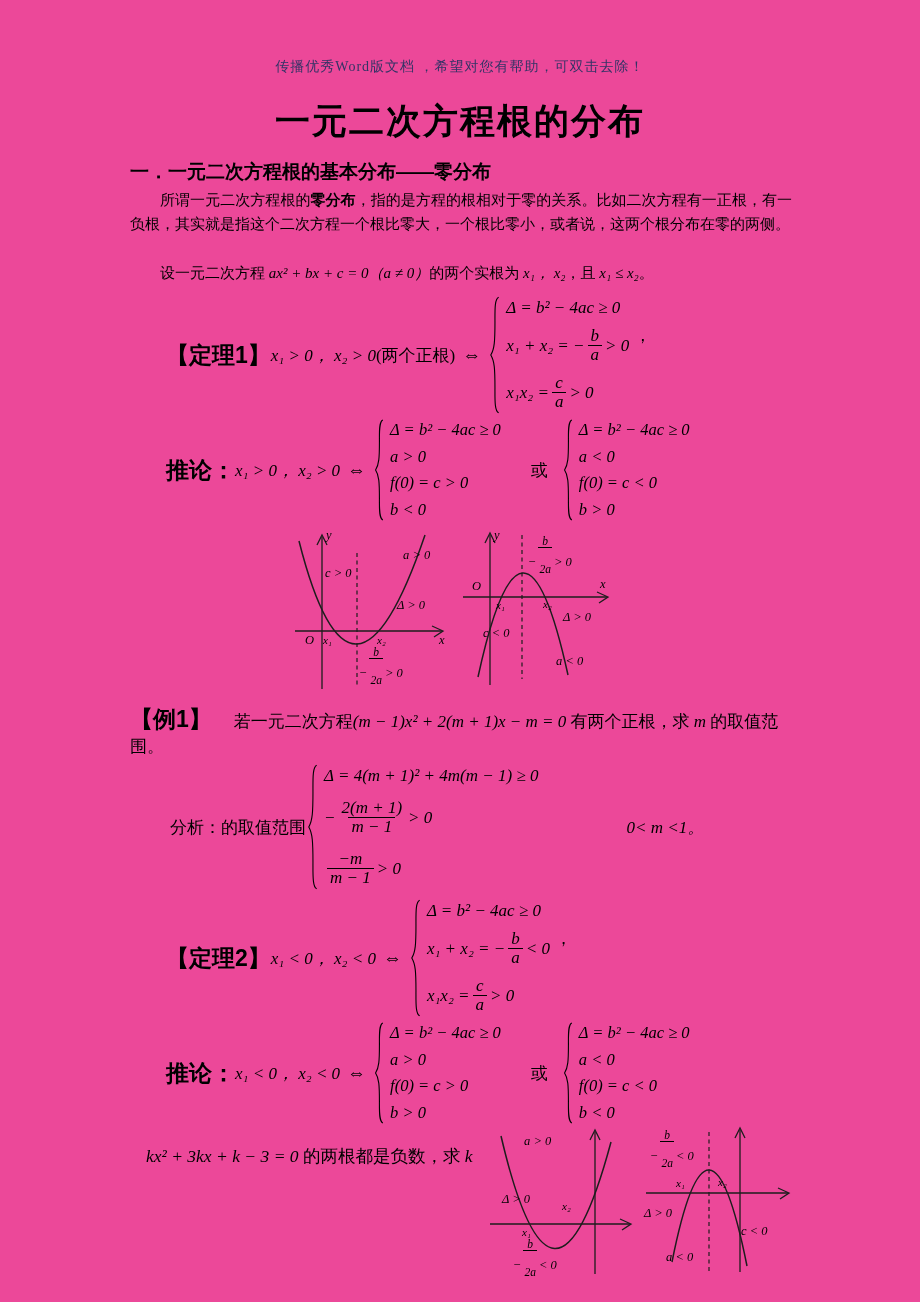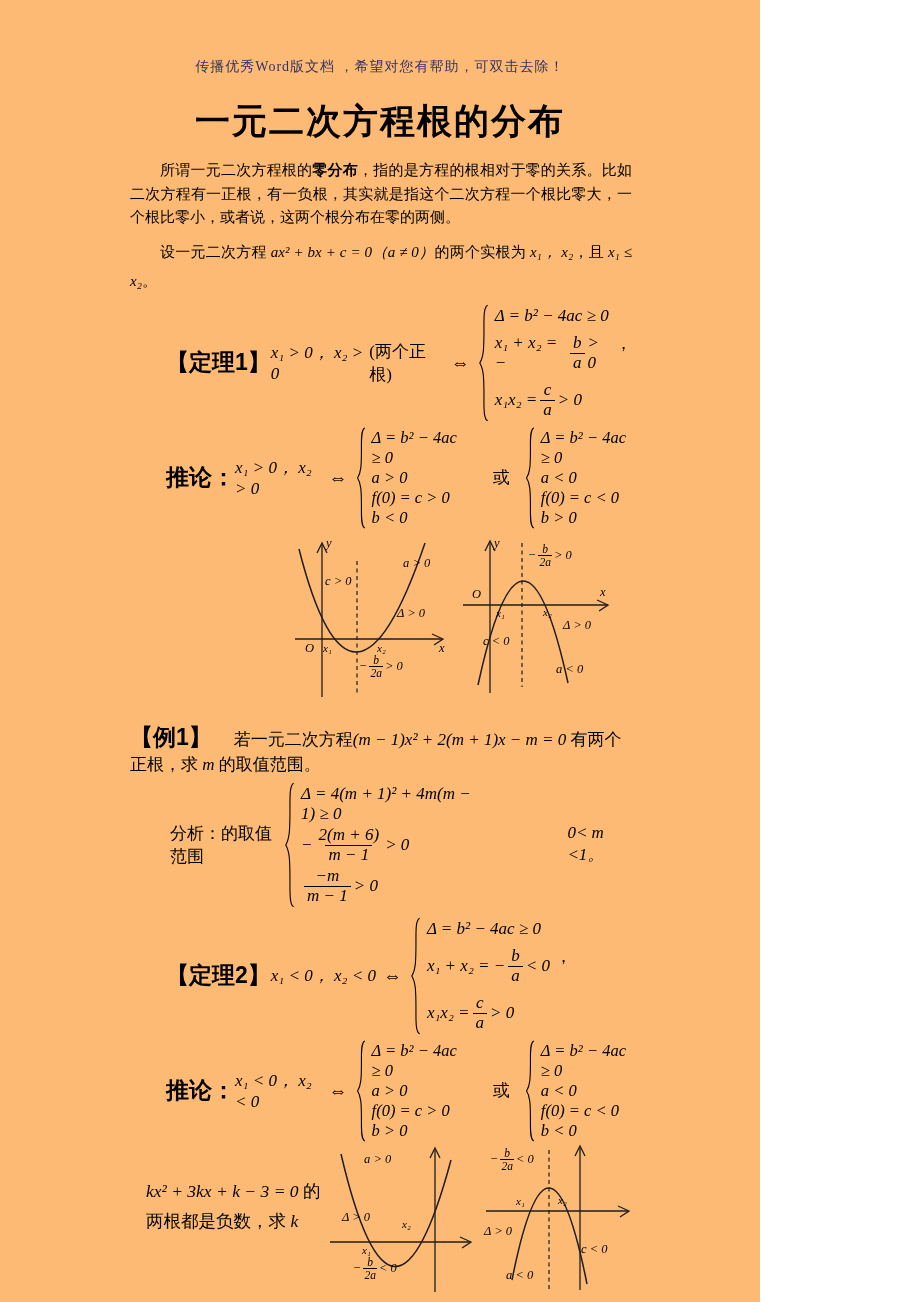--- a/index.html
+++ b/index.html
@@ -1,39 +1,39 @@
 <!DOCTYPE html>
 <html><head>
 <meta charset="utf-8">
 <style>
   html,body { margin:0; padding:0; background:#ffffff; }
   body {
     width:920px; height:1302px; overflow:hidden;
     font-family:"Liberation Serif","DejaVu Serif",serif;
     color:#000;
   }
-  .page { position:relative; width:760px; height:1302px; background:#fdba74; }
+  .page { position:relative; width:920px; height:1302px; background:#ec4899; }
   .notice {
     padding-top:58px; text-align:center;
     font-size:14px; color:#333366; letter-spacing:1px;
   }
   .title {
     margin:22px 0 14px 0; text-align:center;
     font-family:"Liberation Sans","DejaVu Sans",sans-serif;
     font-weight:bold; font-size:35px; letter-spacing:2px;
   }
   .content { padding:0 128px 0 130px; }
   .heading {
     margin:6px 0 4px 0;
     font-family:"Liberation Sans","DejaVu Sans",sans-serif;
     font-weight:bold; font-size:19px;
   }
   .para { margin:2px 0 0 0; font-size:15px; line-height:23.5px; text-align:justify; }
   .indent { text-indent:2em; }
-  .p2 { margin-top:8px; line-height:29px; }
+  .p2 { margin-top:23px; line-height:29px; }
   .mi { font-family:"Liberation Serif","DejaVu Serif",serif; font-style:italic; }
   .cjk { font-style:normal; }
   .blabel {
     font-family:"Liberation Sans","DejaVu Sans",sans-serif;
     font-weight:bold; font-size:23px; font-style:normal; white-space:nowrap;
   }
   .mrow { display:flex; align-items:center; font-size:17px; }
   .thm1row { margin:8px 0 0 36px; }
   .corrow { margin:5px 0 0 36px; }
   .thm2row { margin:9px 0 0 36px; }
@@ -52,44 +52,45 @@
   .resultv { margin-left:88px; font-size:17px; }
   .notep { margin:6px 0 0 0; font-size:17px; }
   .brace-svg { flex:0 0 auto; }
   .figs-row { display:flex; margin:6px 0 0 163px; gap:7px; }
   .fig { position:relative; flex:0 0 auto; }
   .fig svg { position:absolute; left:0; top:0; }
   .flab { position:absolute; white-space:nowrap; font-size:12.5px;
           font-family:"Liberation Serif","DejaVu Serif",serif; font-style:italic; }
   .fsm { font-size:11px; }
   .flab .frac { font-size:11.5px; margin:0 2px; line-height:1.05; }
-  .flab .frac .den { border-top:1px solid #000; padding:0 1px; }
+  .flab .frac .den { border-top:1px solid #000; padding:15px 1px; }
   .flab .frac .num { padding:0 1px; }
-  .ex1 { margin:24px 0 0 0; font-size:17px; line-height:25px; }
+  .ex1 { margin:14px 0 0 0; font-size:17px; line-height:25px; }
   .ex1 .blabel { margin-right:22px; }
   .bottom-row { display:flex; margin-top:8px; }
   .ex2block { width:372px; font-size:17.5px; }
   .ex2line1 { display:flex; align-items:baseline; margin-top:6px; }
   .spread { letter-spacing:29px; margin-left:4px; white-space:nowrap; }
-  .ex2line2 { margin-top:26px; padding-left:16px; line-height:30px; }
+  .ex2line2 { margin-top:9px; padding-left:16px; line-height:30px; }
   .figline { stroke:#1d1d1d; stroke-width:1.3; fill:none; }
   .figcurve { stroke:#1d1d1d; stroke-width:1.5; fill:none; }
   .figdash { stroke:#1d1d1d; stroke-width:1.2; fill:none; stroke-dasharray:4 3.5; }
 </style>
 </head>
 <body>
 
 <div class="page">
 
   <div class="notice">传播优秀Word版文档 ，希望对您有帮助，可双击去除！</div>
 
   <div class="title">一元二次方程根的分布</div>
 
   <div class="content">
 
+    <div class="heading">一．一元二次方程根的基本分布——零分布</div>
 
     <p class="para indent"><span>所谓一元二次方程根的</span><b>零分布</b><span>，指的是方程的根相对于零的关系。比如二次方程有一正根，有一负根，其实就是指这个二次方程一个根比零大，一个根比零小，或者说，这两个根分布在零的两侧。</span></p>
 
     <p class="para indent p2"><span class="cjk">设一元二次方程 </span><span class="mi">ax² + bx + c = 0</span><span class="mi">（a ≠ 0）</span><span class="cjk">的两个实根为 </span><span class="mi">x₁， x₂</span><span class="cjk">，且 </span><span class="mi">x₁ ≤ x₂</span><span class="cjk">。</span></p>
 
     <div class="mrow thm1row">
       <span class="blabel">【定理1】</span>
       <span class="mi">x₁ &gt; 0，  x₂ &gt; 0</span>
       <span class="cjk">(两个正根)</span>
       <span class="arrow">⇔</span>
@@ -206,21 +207,21 @@
     <div class="mrow anarow">
       <span class="cjk" style="font-size:17px;">分析：的取值范围</span>
       <svg class="brace-svg" width="13" height="126" viewBox="0 0 14 100" preserveAspectRatio="none">
           <path d="M 11.5,1 C 7,2.5 7.5,12 7.5,22 C 7.5,38 7,45 3,50 C 7,55 7.5,62 7.5,78 C 7.5,88 7,97.5 11.5,99" fill="none" stroke="#000" stroke-width="1.1" vector-effect="non-scaling-stroke"></path>
         </svg>
       <span class="stack stack3b">
         <span class="mi">Δ = 4(m + 1)² + 4m(m − 1) ≥ 0</span>
         <span class="frow mi">
             <span>−</span>
             <span class="frac">
-              <span class="num">2(m + 6)</span>
+              <span class="num">2(m + 1)</span>
               <span class="den">m − 1</span>
             </span>
             <span>&gt; 0</span>
           </span>
         <span class="frow mi">
             <span class="frac">
               <span class="num">−m</span>
               <span class="den">m − 1</span>
             </span>
             <span>&gt; 0</span>

